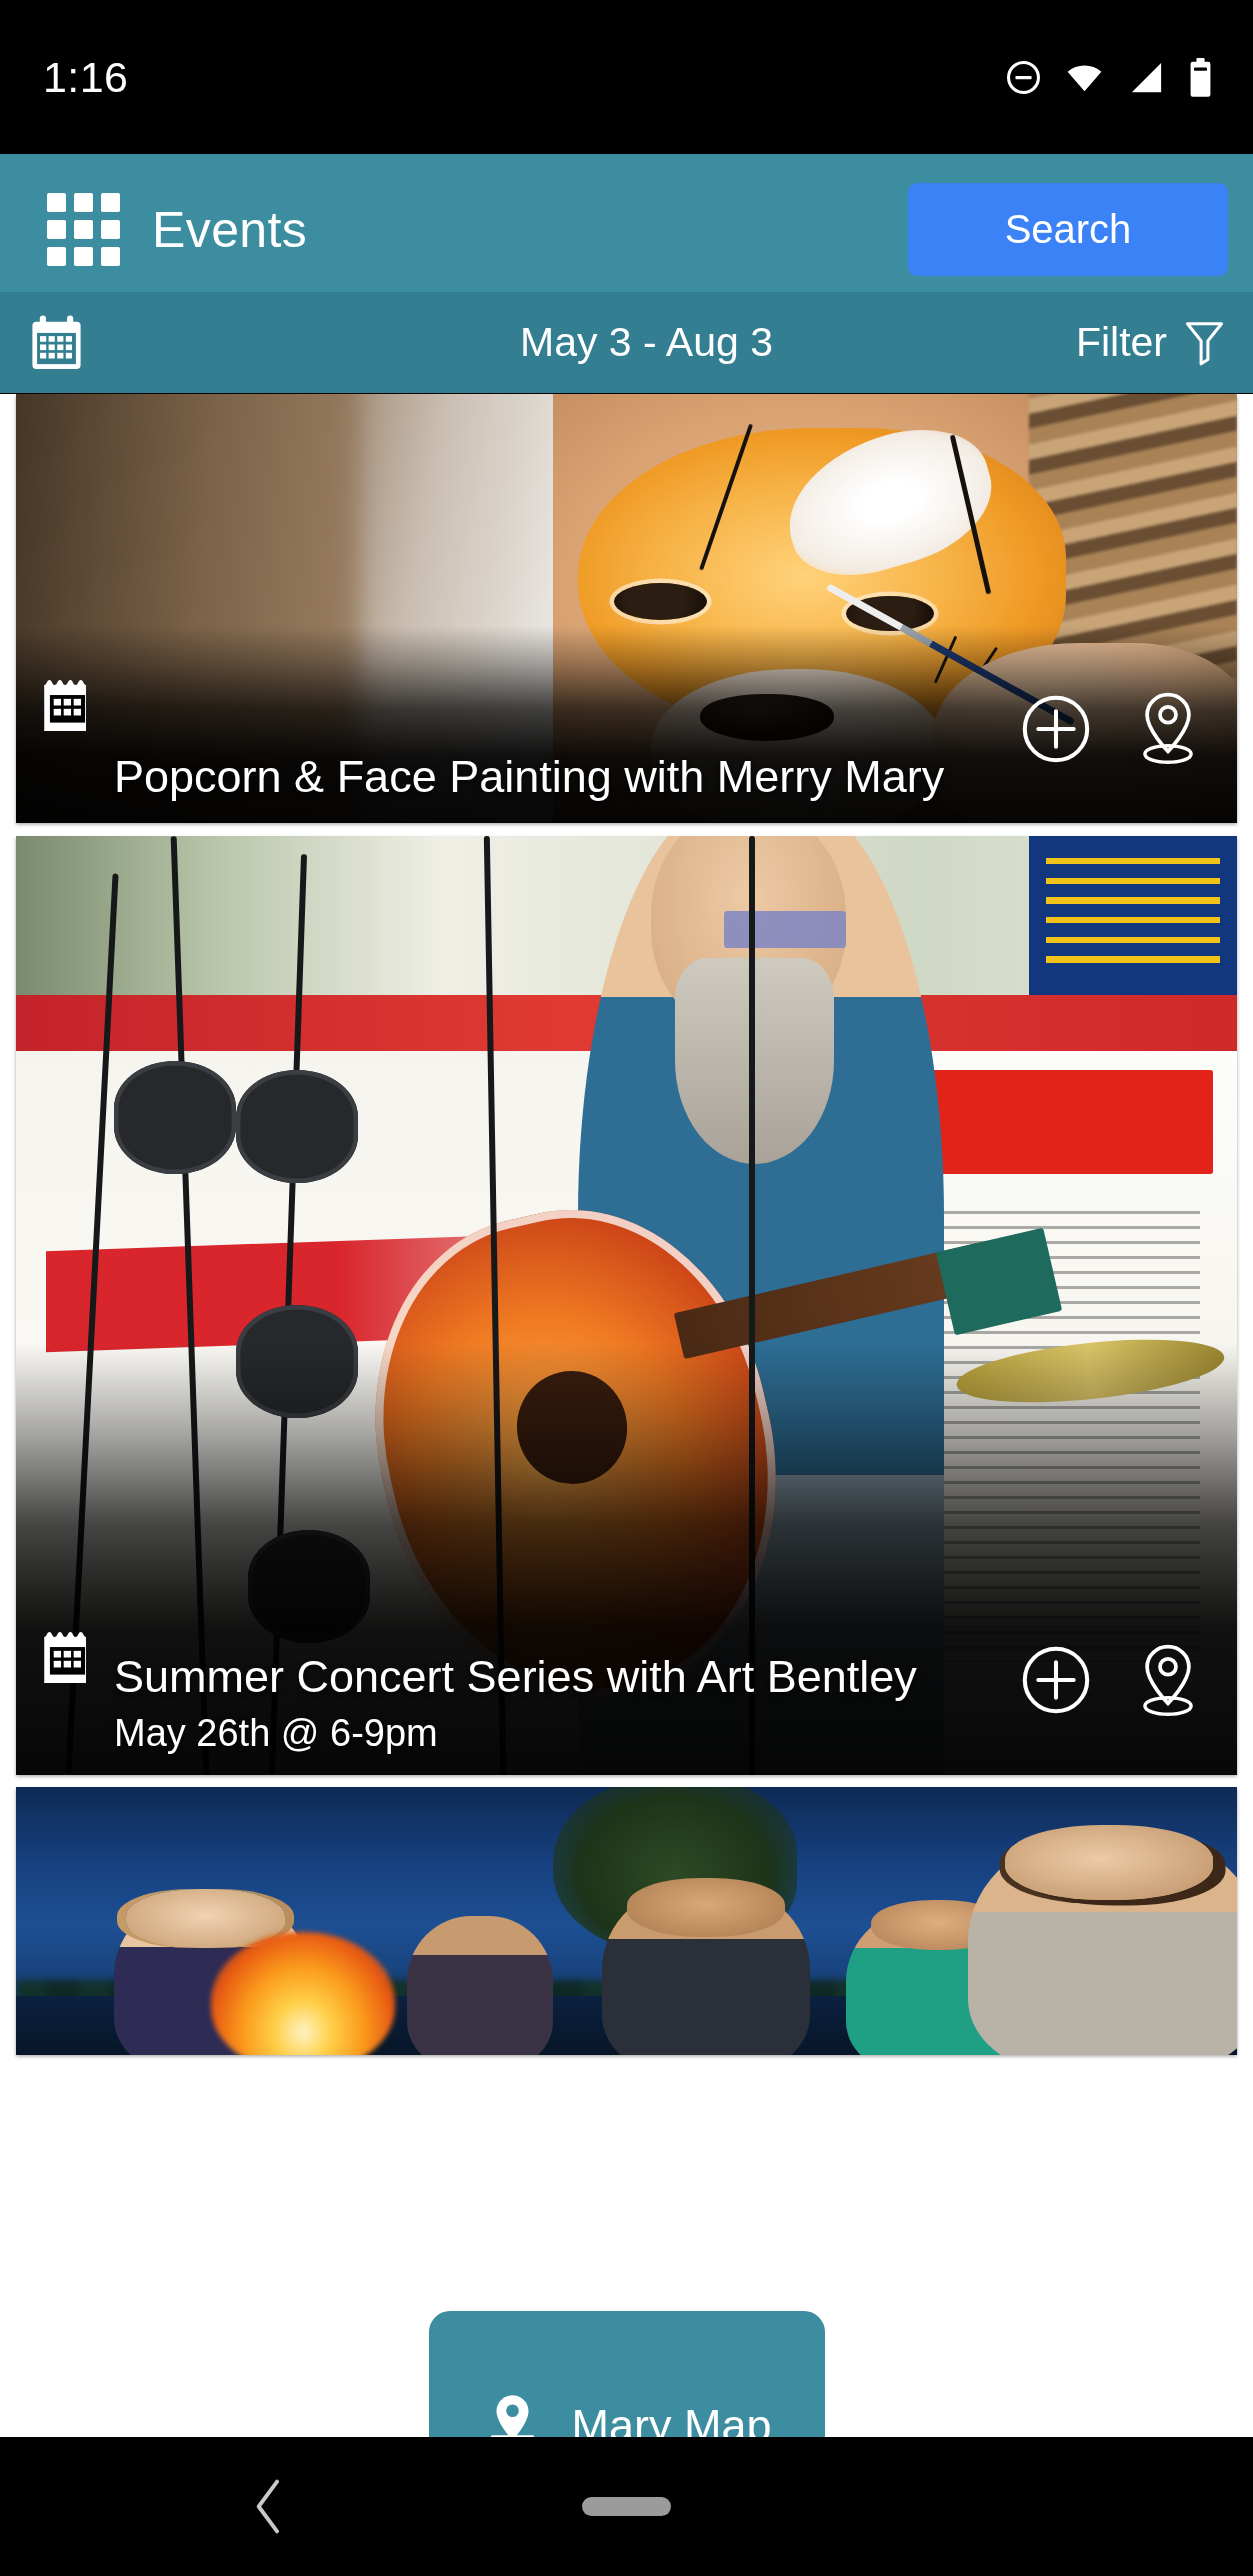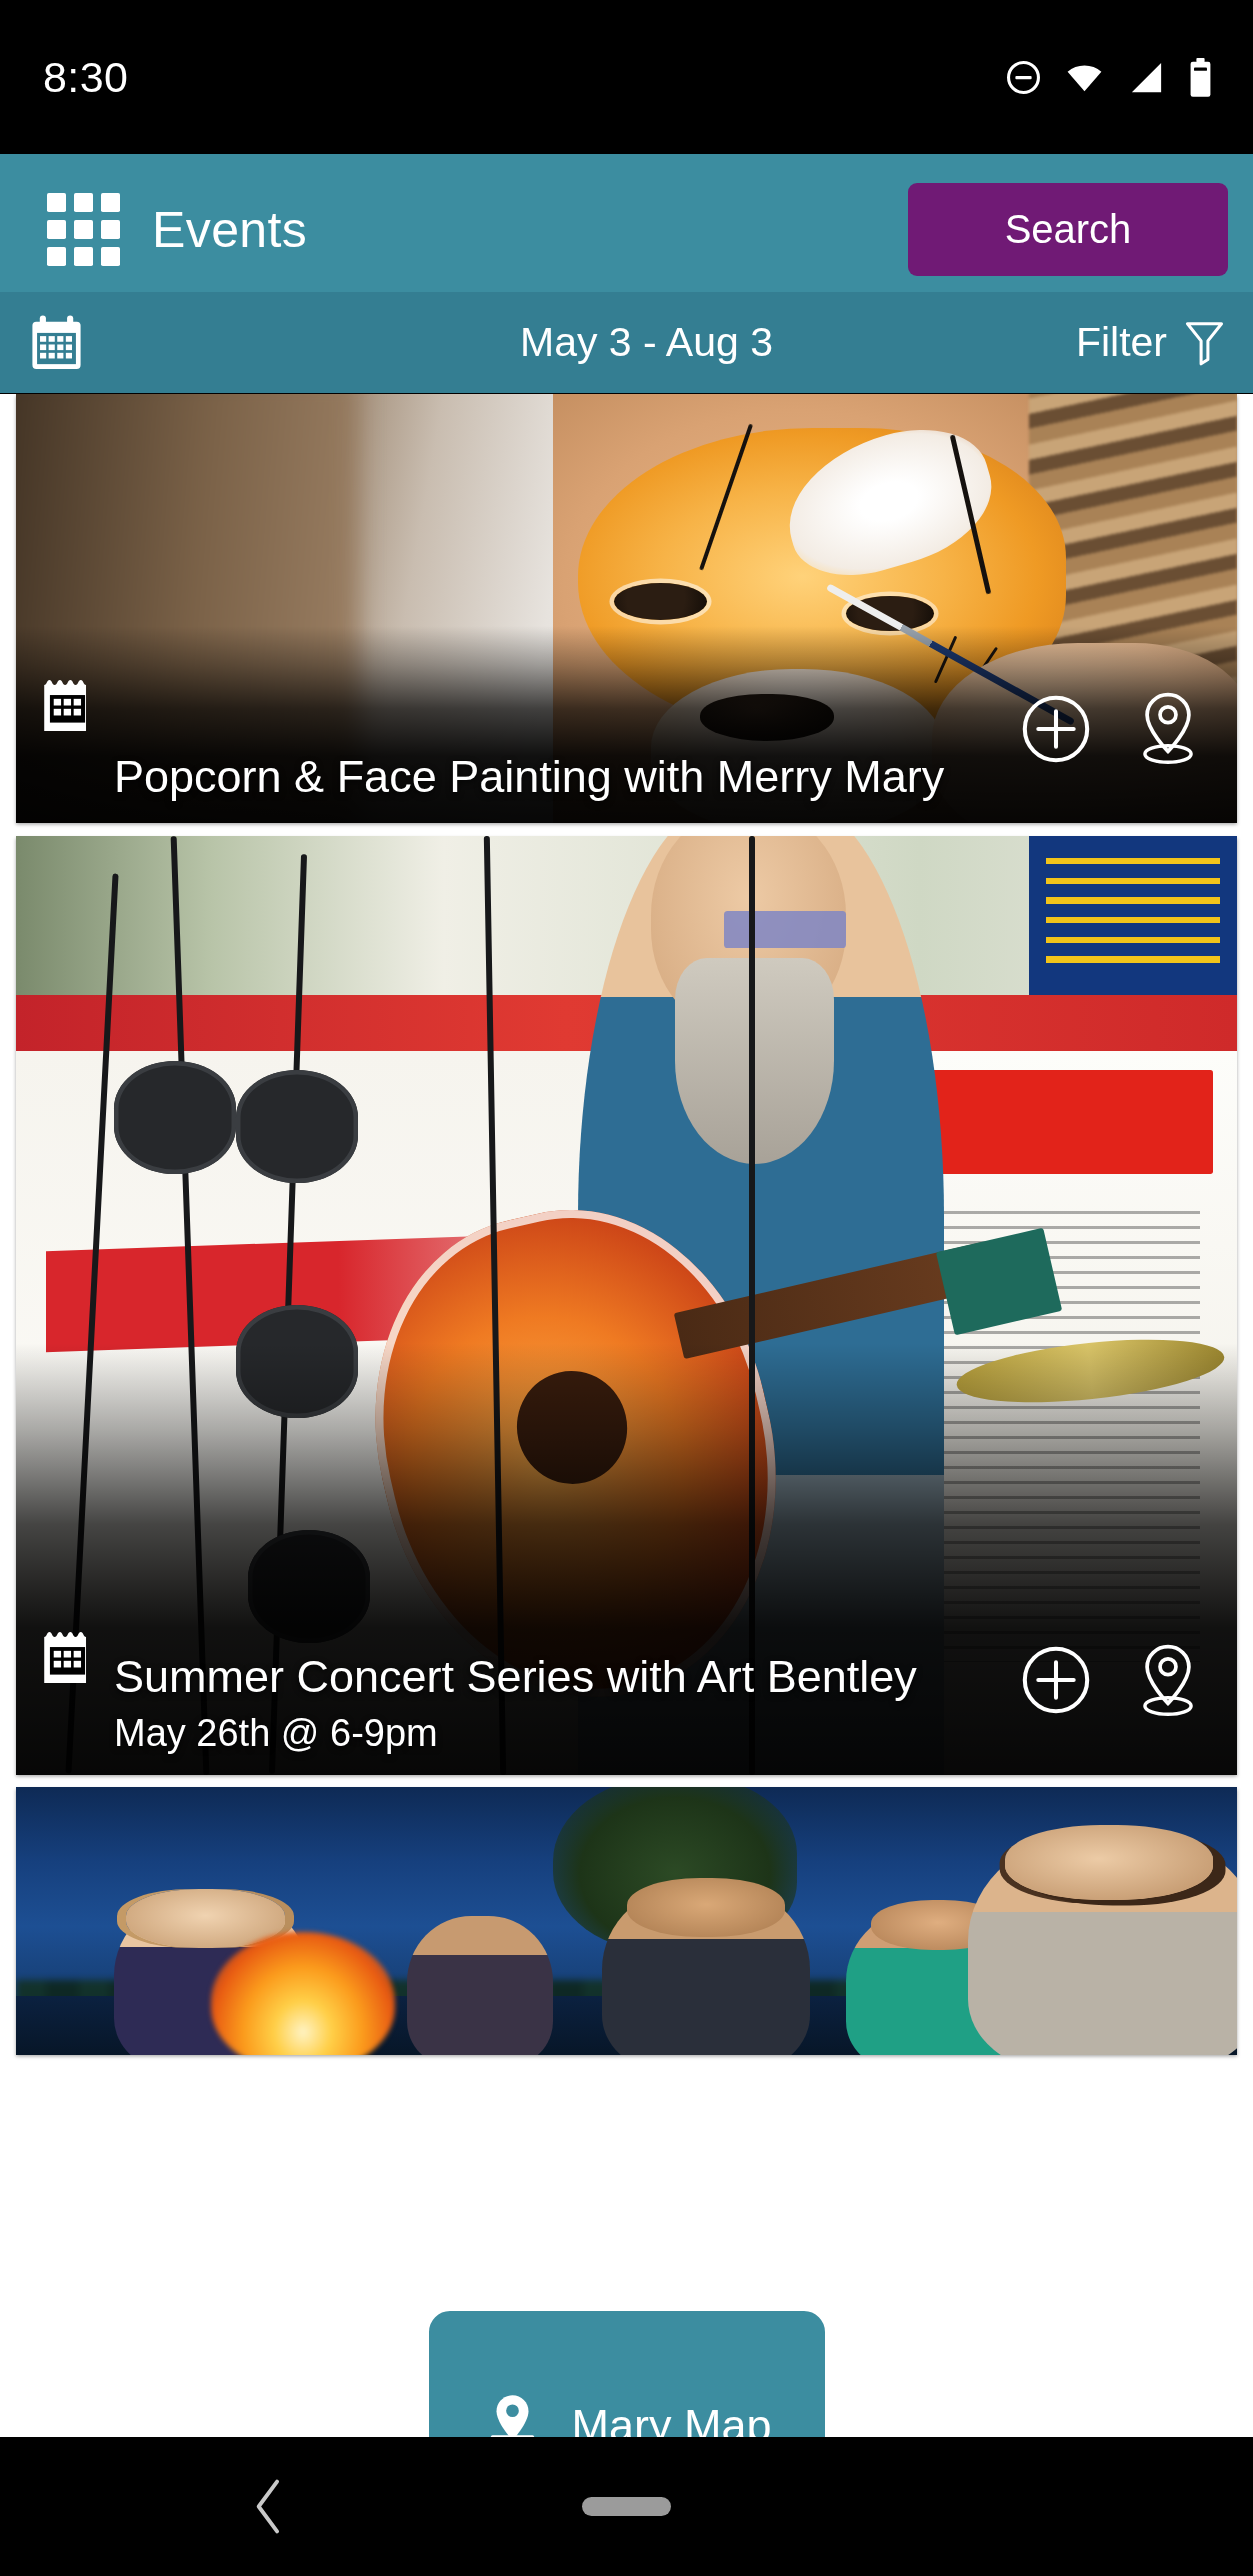--- a/index.html
+++ b/index.html
@@ -27,21 +27,21 @@
     background:#3c8da0; display:flex; align-items:center; padding:12px 0 0 47px;
   }
   .grid-icon { width:73px; height:73px;
     display:grid; grid-template-columns:repeat(3,1fr); grid-template-rows:repeat(3,1fr);
     gap:8px; flex:0 0 auto; }
   .grid-icon i { background:#fff; border-radius:1.8px; display:block; }
   .app-title { color:#fff; font-size:50px; font-weight:400; margin-left:32px; letter-spacing:0.4px; }
   .search-btn {
     margin-left:auto; margin-right:25px;
     width:320px; height:93px; border-radius:9px;
-    background:#701a75; border:none;
+    background:#3b82f6; border:none;
     color:#fff; font-size:40px; font-family:inherit;
     display:flex; align-items:center; justify-content:center;
   }
 
   
   .filterbar {
     position:absolute; top:292px; left:0; width:1253px; height:101px;
     background:#347e92; display:flex; align-items:center; padding:0 27px 0 27px;
   }
   .cal-toolbar { width:59px; height:59px; flex:0 0 auto; }
@@ -227,21 +227,21 @@
     box-shadow:12.5px 5.4px 0 0 #3c2718, -5.4px 3.6px 0 0 #4a3220; }
   .ff-child2 { position:absolute; left:32%; top:48%; width:12%; height:56%;
     background:linear-gradient(180deg,#c79a70 0 26%,#3a3346 26% 100%); border-radius:44% 44% 30% 30%; }
 </style>
 </head>
 <body>
 
 <div class="phone">
 
   <div class="statusbar">
-    <span class="status-time">8:30</span>
+    <span class="status-time">1:16</span>
     <span class="status-icons">
       <svg class="ic" width="39" height="39" viewBox="0 0 24 24">
         <circle cx="12" cy="12" r="9.2" fill="none" stroke="#fff" stroke-width="1.9"></circle>
         <rect x="7" y="11.05" width="10" height="1.95" fill="#fff" rx=".6"></rect>
       </svg>
       <svg class="ic" width="41" height="39" viewBox="0 0 24 24">
         <path d="M12 20.5 1.6 8.4C4.5 5.9 8.1 4.6 12 4.6s7.5 1.3 10.4 3.8L12 20.5z" fill="#fff"></path>
       </svg>
       <svg class="ic" width="39" height="39" viewBox="0 0 24 24">
         <path d="M21 3v18H3L21 3z" fill="#fff"></path>

